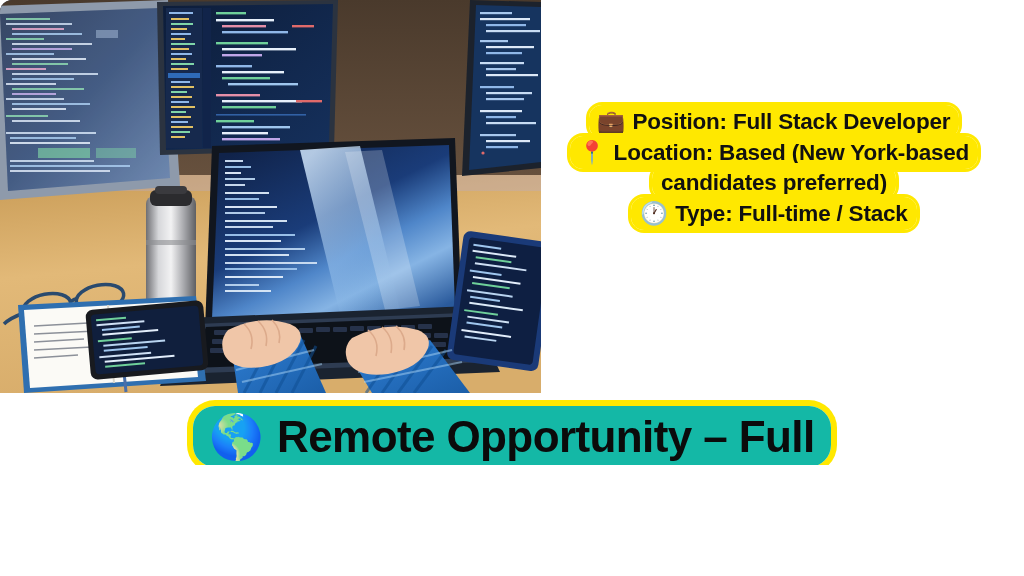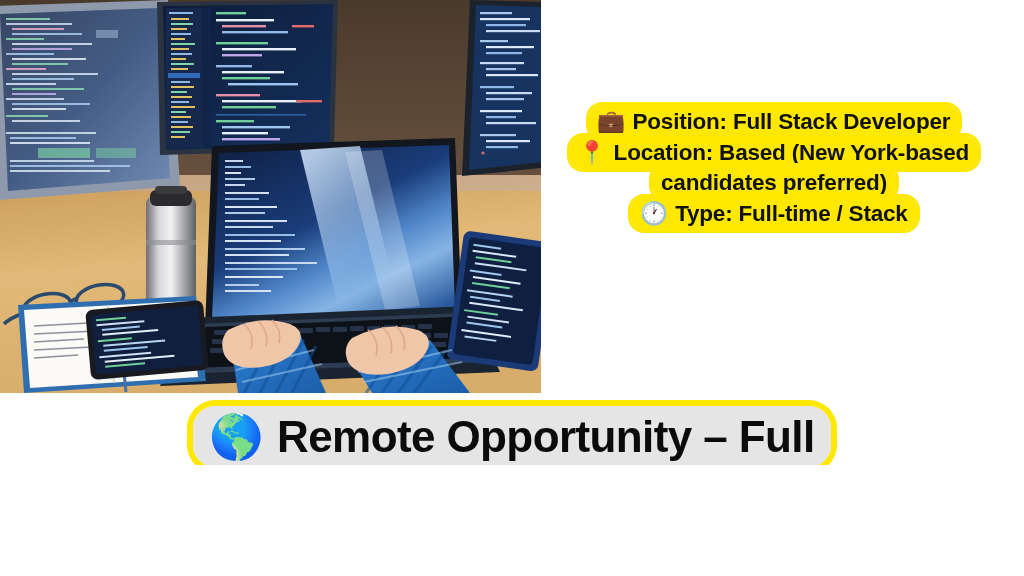--- a/index.html
+++ b/index.html
@@ -11,20 +11,21 @@
   body {
     font-family: "Liberation Sans", sans-serif;
   }
 
   #canvas {
     position: relative;
     width: 1024px;
     height: 465px;
     background: #ffffff;
     overflow: hidden;
+    border-radius: 12px;
   }
 
   
   .photo {
     position: absolute;
     left: 0;
     top: 0;
     width: 541px;
     height: 393px;
     overflow: hidden;
@@ -73,21 +74,21 @@
   .title-line {
     display: block;
     line-height: 1.30;
     font-size: 44px;
     font-weight: bold;
     color: #0b0b0b;
     letter-spacing: -0.6px;
     margin: 0;
   }
   .title-line > span.hl {
-    background: #e5e5e5;
+    background: #14b8a6;
     box-decoration-break: clone;
     -webkit-box-decoration-break: clone;
     border-radius: 22px;
     padding: 6px 16px;
     box-shadow: 0 0 0 6px #FFE800;
     text-align: right;
   }
 </style>
 </head>
 <body>

